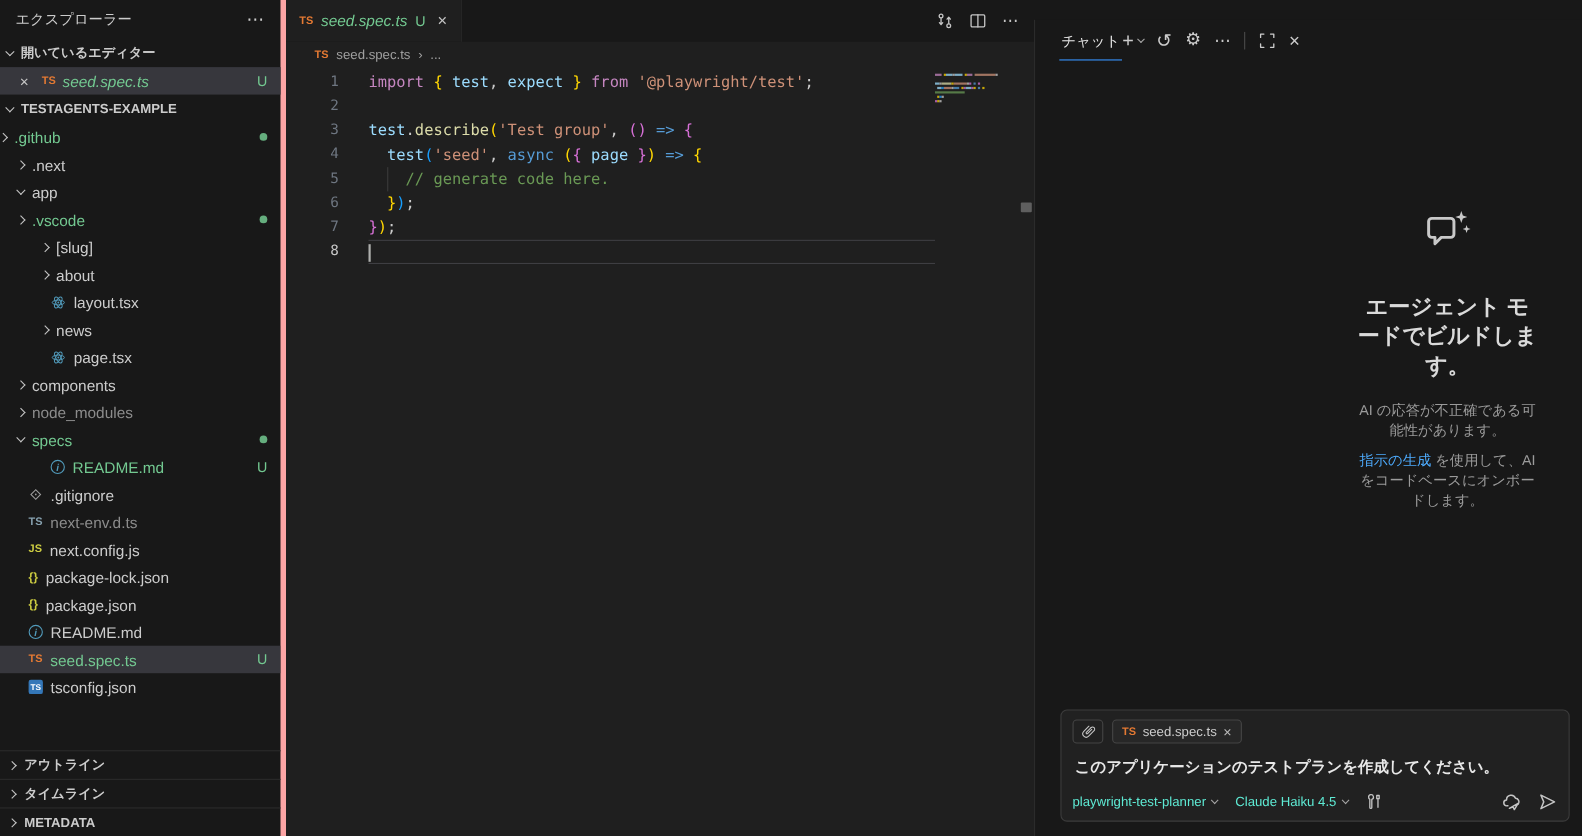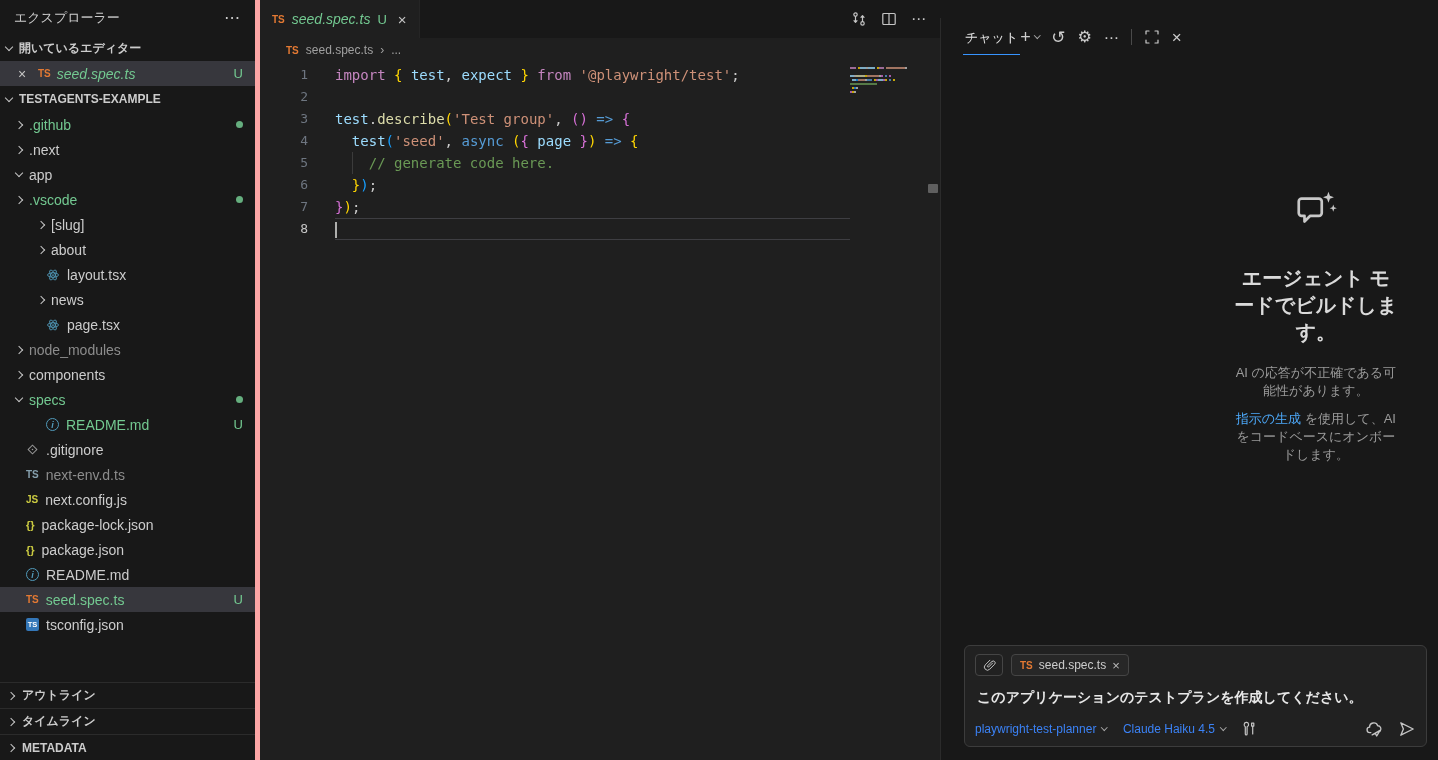--- a/index.html
+++ b/index.html
@@ -89,21 +89,21 @@
   .chat-input { position:absolute; left:23px; right:11px; bottom:13px; height:102px; background:#212121;
     border:1px solid #3C3C3C; border-radius:6px; padding:8px 10px; display:flex; flex-direction:column; }
   .ci-row1 { display:flex; align-items:center; gap:8px; }
   .clip-btn { width:28px; height:22px; border:1px solid #454545; border-radius:4px; display:flex; align-items:center; justify-content:center; color:#C5C5C5; cursor:pointer; }
   .clip-btn svg { width:13px; height:13px; }
   .chip { height:22px; display:flex; align-items:center; gap:6px; border:1px solid #454545; border-radius:4px; padding:0 8px; background:rgba(255,255,255,.03); cursor:pointer; }
   .chip .nm { font-size:12px; color:#CCCCCC; }
   .chip .x { font-size:13px; color:#BBBBBB; }
   .ci-text { flex:1; display:flex; align-items:center; font-size:14px; font-weight:600; color:#E8E8E8; padding:2px 2px; }
   .ci-row3 { display:flex; align-items:center; gap:16px; }
-  .picker { display:flex; align-items:center; gap:6px; font-size:12px; color:#3b82f6; cursor:pointer;text-align:right; }
+  .picker { display:flex; align-items:center; gap:6px; font-size:12px; color:#5eead4; cursor:pointer;text-align:right; }
   .tools { color:#C5C5C5; cursor:pointer; }
   .ci-right { margin-left:auto; display:flex; align-items:center; gap:14px; color:#C5C5C5; }
   .ci-right svg { width:18px; height:18px; cursor:pointer; }
 </style>
 </head>
 <body>
 
 <div class="window">
 
   <div class="sidebar">
@@ -119,21 +119,21 @@
       <span class="x">×</span>
       <span class="fi ts-o">TS</span>
       <span class="nm">seed.spec.ts</span>
       <span class="badge">U</span>
     </div>
     <div class="sb-sec">
       <span class="chev down"></span>
       <span>TESTAGENTS-EXAMPLE</span>
     </div>
     <div class="tree" id="tree">
-        <div class="tree-row" style="padding-left: 16px;">
+        <div class="tree-row" style="">
           <span class="chev"></span>
           <span class="lbl c-g">.github</span>
           <span class="dot"></span>
         </div>
         <div class="tree-row" style="padding-left: 16px;">
           <span class="chev"></span>
           <span class="lbl c-n">.next</span>
         </div>
         <div class="tree-row" style="padding-left: 16px;">
           <span class="chev down"></span>
@@ -173,25 +173,25 @@
               <ellipse cx="8" cy="8" rx="6.3" ry="2.5"></ellipse>
               <ellipse cx="8" cy="8" rx="6.3" ry="2.5" transform="rotate(60 8 8)"></ellipse>
               <ellipse cx="8" cy="8" rx="6.3" ry="2.5" transform="rotate(120 8 8)"></ellipse>
               <circle cx="8" cy="8" r="1" fill="#519ABA" stroke="none"></circle>
             </svg>
           </span>
           <span class="lbl c-n">page.tsx</span>
         </div>
         <div class="tree-row" style="padding-left: 16px;">
           <span class="chev"></span>
+          <span class="lbl c-n">components</span>
+        </div>
+        <div class="tree-row" style="padding-left: 16px;">
+          <span class="chev"></span>
           <span class="lbl c-d">node_modules</span>
-        </div>
-        <div class="tree-row" style="padding-left: 16px;">
-          <span class="chev"></span>
-          <span class="lbl c-n">components</span>
         </div>
         <div class="tree-row" style="padding-left: 16px;">
           <span class="chev down"></span>
           <span class="lbl c-g">specs</span>
           <span class="dot"></span>
         </div>
         <div class="tree-row" style="padding-left: 46px;">
           <span class="fi info">i</span>
           <span class="lbl c-g">README.md</span>
           <span class="badge">U</span>

